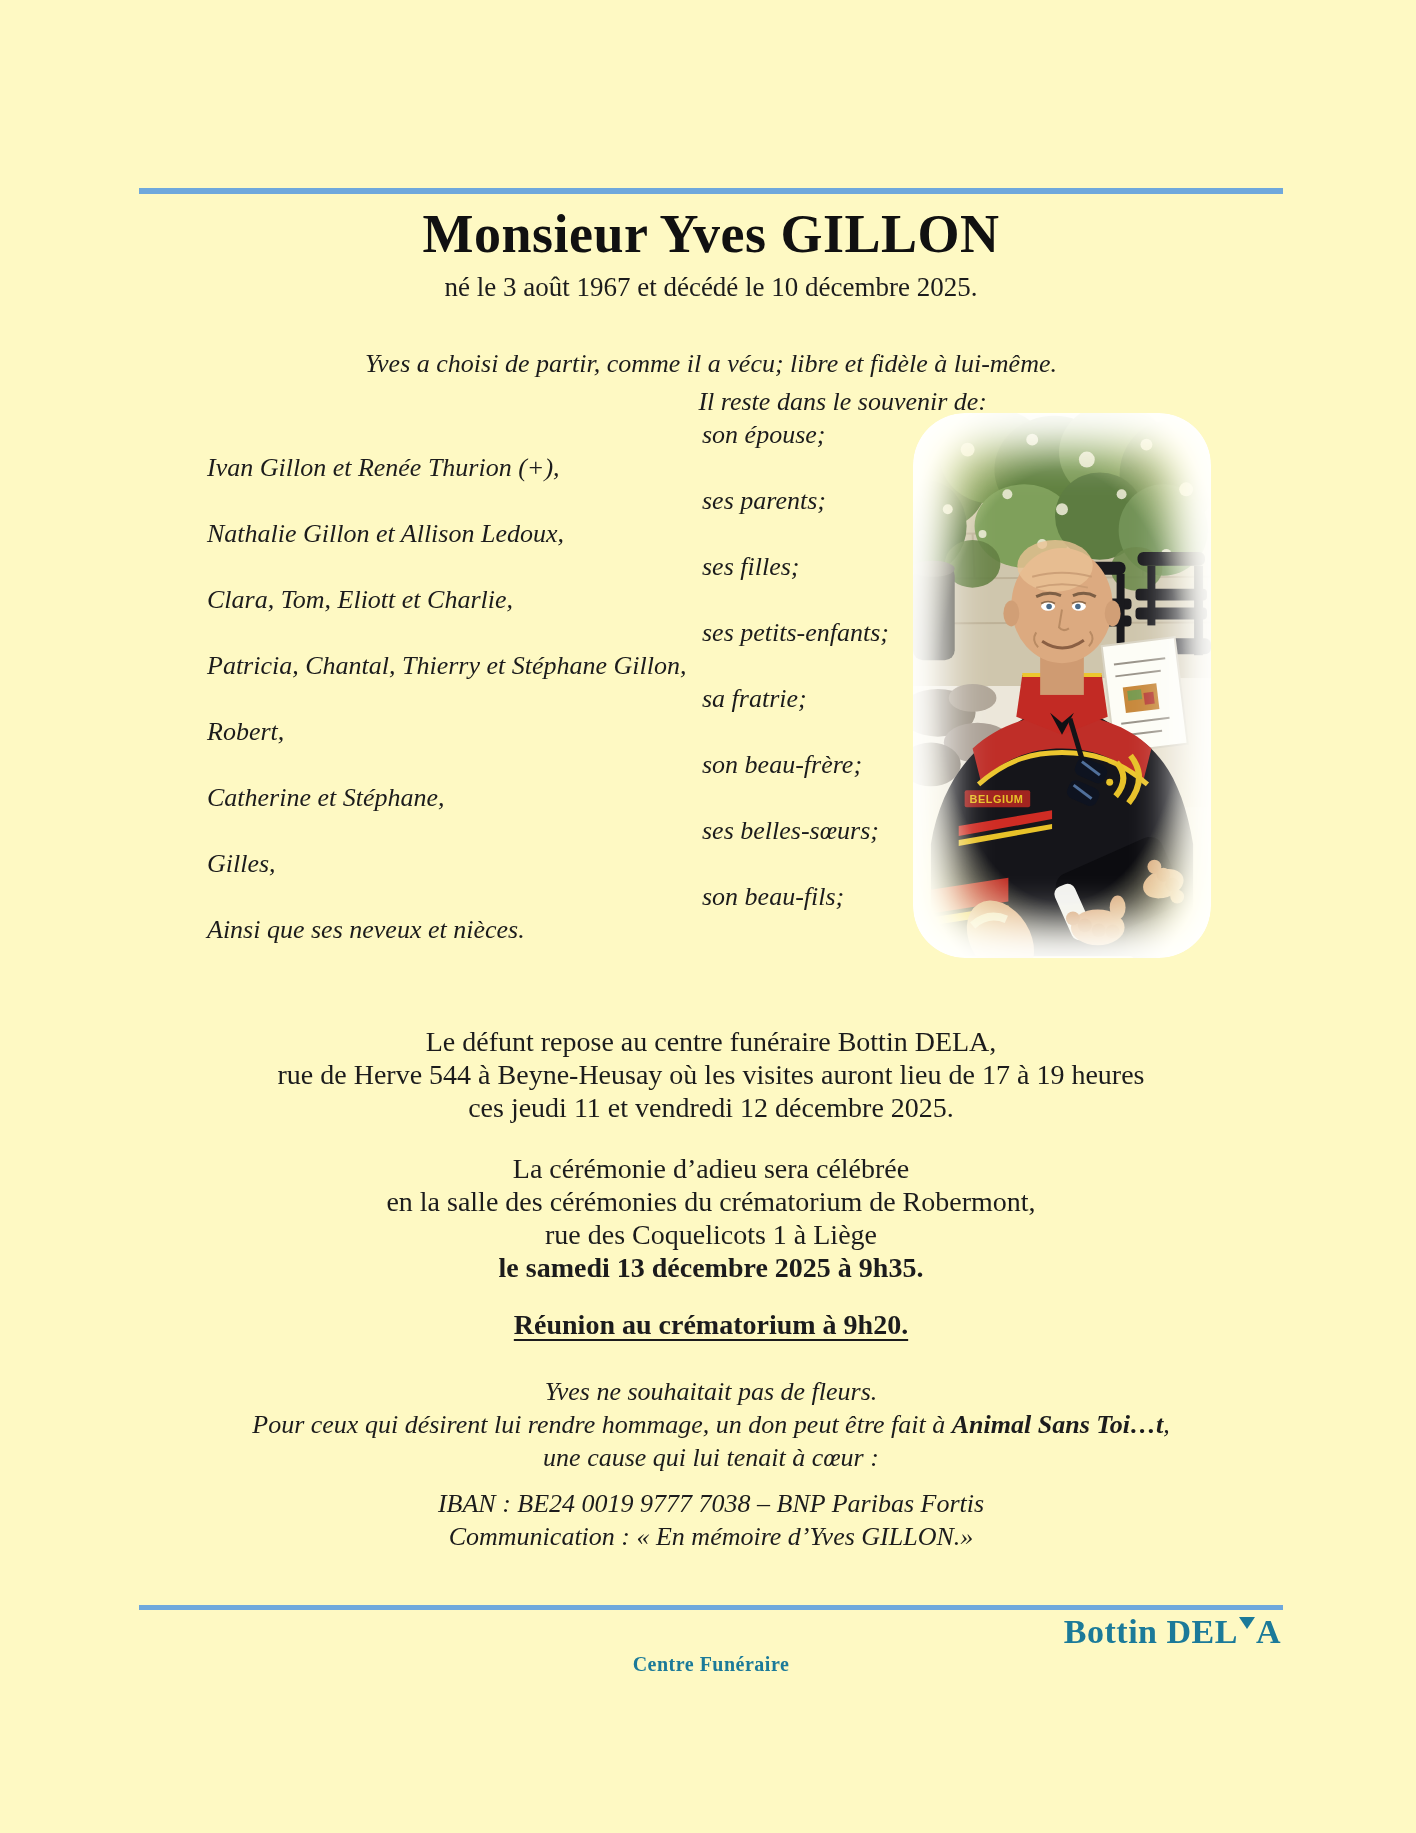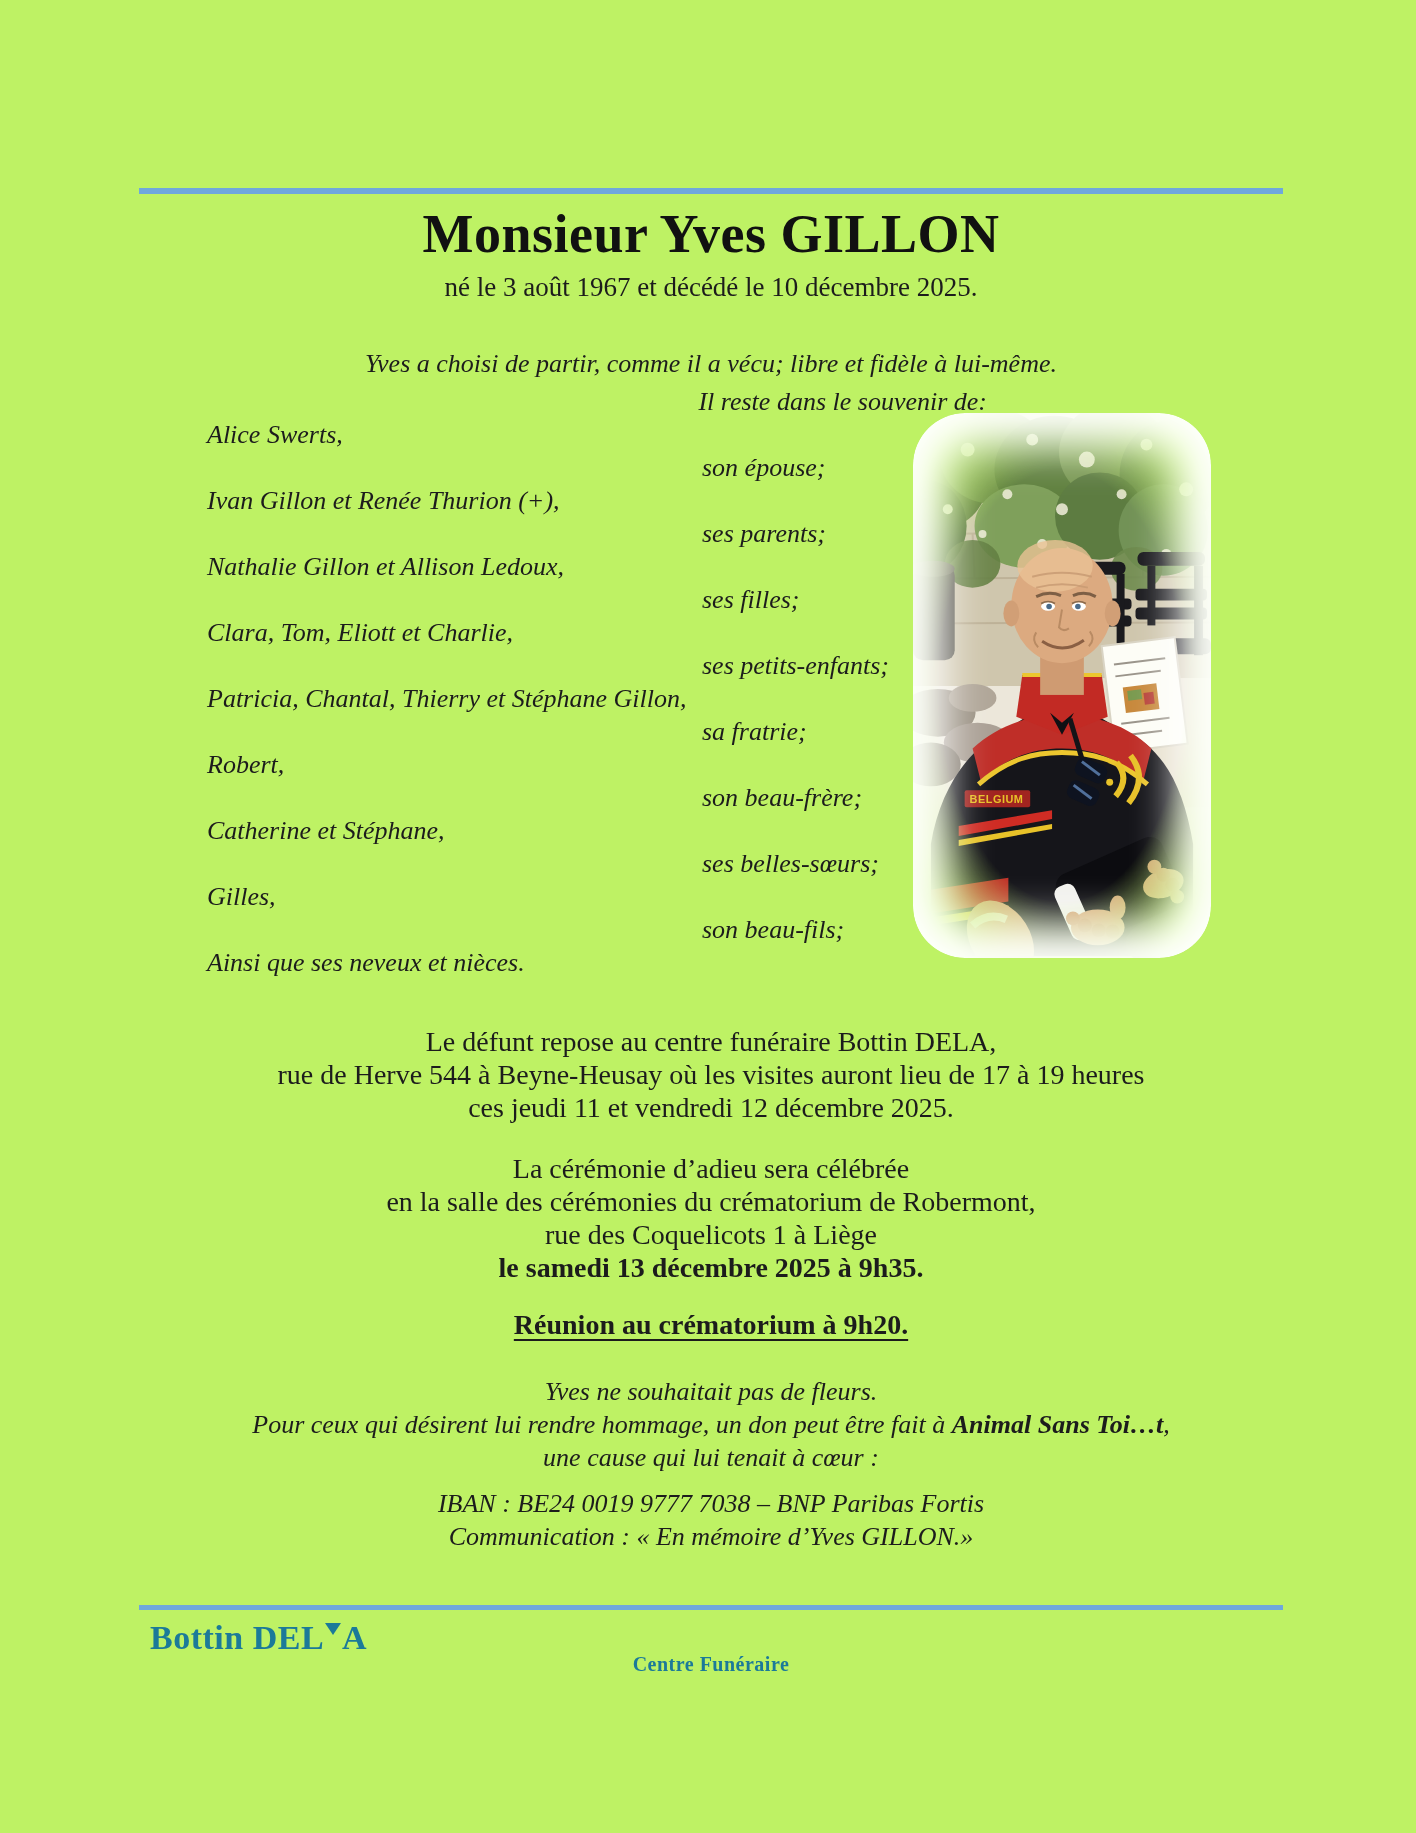--- a/index.html
+++ b/index.html
@@ -1,19 +1,19 @@
 <!DOCTYPE html>
 <html><head>
 <meta charset="utf-8">
 <style>
   html,body{margin:0;padding:0;background:#ffffff;}
   .page{
     position:relative;
     width:1416px;height:1833px;
-    background:#bef264;
+    background:#fef9c3;
     font-family:"Liberation Serif", serif;
     color:#1c1c1c;
     overflow:hidden;
   }
   .rule{
     position:absolute;left:139px;width:1144px;height:6px;
     background:#6FA8DC;
   }
   .rule-top{top:188px;}
   .rule-bottom{top:1605px;height:5px;}
@@ -57,24 +57,23 @@
   .repose{top:1025px;}
   .ceremony{top:1152px;}
   .bold-line{font-weight:bold;}
   .reunion{
     top:1308px;font-weight:bold;
     text-decoration:underline;text-decoration-thickness:2px;text-underline-offset:5px;
   }
   .donation{top:1375px;font-style:italic;font-size:26px;}
   .bank{top:1487px;font-style:italic;font-size:26px;}
   .brand{
-    position:absolute;top:1613px;left:150px;width:1144px;
-    text-align:left;font-size:34px;font-weight:bold;color:#1B7A99;
+    position:absolute;top:1613px;left:137px;width:1144px;
+    text-align:right;font-size:34px;font-weight:bold;color:#1B7A99;
     letter-spacing:0.5px;
-    margin-top:6px;
   }
   .brand .tri{
     display:inline-block;width:0;height:0;
     border-left:8px solid transparent;border-right:8px solid transparent;
     border-top:12px solid #1B7A99;
     margin:0 1px;position:relative;top:-14px;
   }
   .brand-tagline{
     position:absolute;top:1653px;left:139px;width:1144px;
     text-align:center;font-size:20px;font-weight:bold;color:#1B7A99;
@@ -90,21 +89,20 @@
 
   <div class="page-title">Monsieur Yves GILLON</div>
   <div class="subtitle">né le 3 août 1967 et décédé le 10 décembre 2025.</div>
 
   <div class="intro">Yves a choisi de partir, comme il a vécu; libre et fidèle à lui-même.</div>
 
   <div class="remembrance">
     <div class="lead">Il reste dans le souvenir de:</div>
 
     <div>
-      <div class="names-line">Alice Swerts,</div>
       <div class="relation-line">son épouse;</div>
     </div>
     <div>
       <div class="names-line">Ivan Gillon et Renée Thurion (+),</div>
       <div class="relation-line">ses parents;</div>
     </div>
     <div>
       <div class="names-line">Nathalie Gillon et Allison Ledoux,</div>
       <div class="relation-line">ses filles;</div>
     </div>

